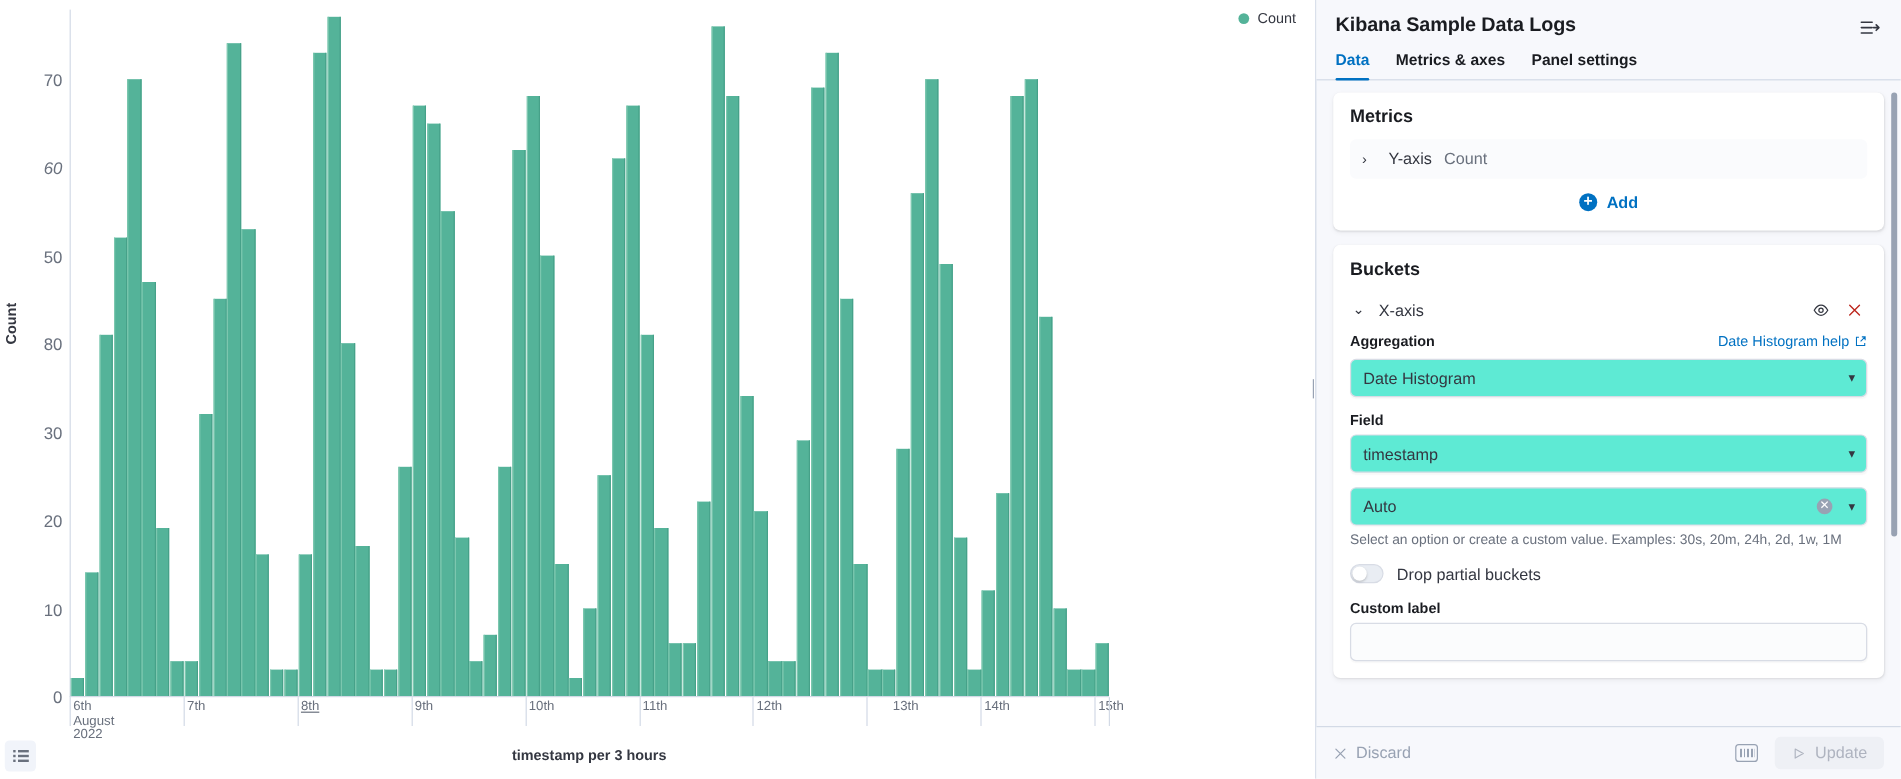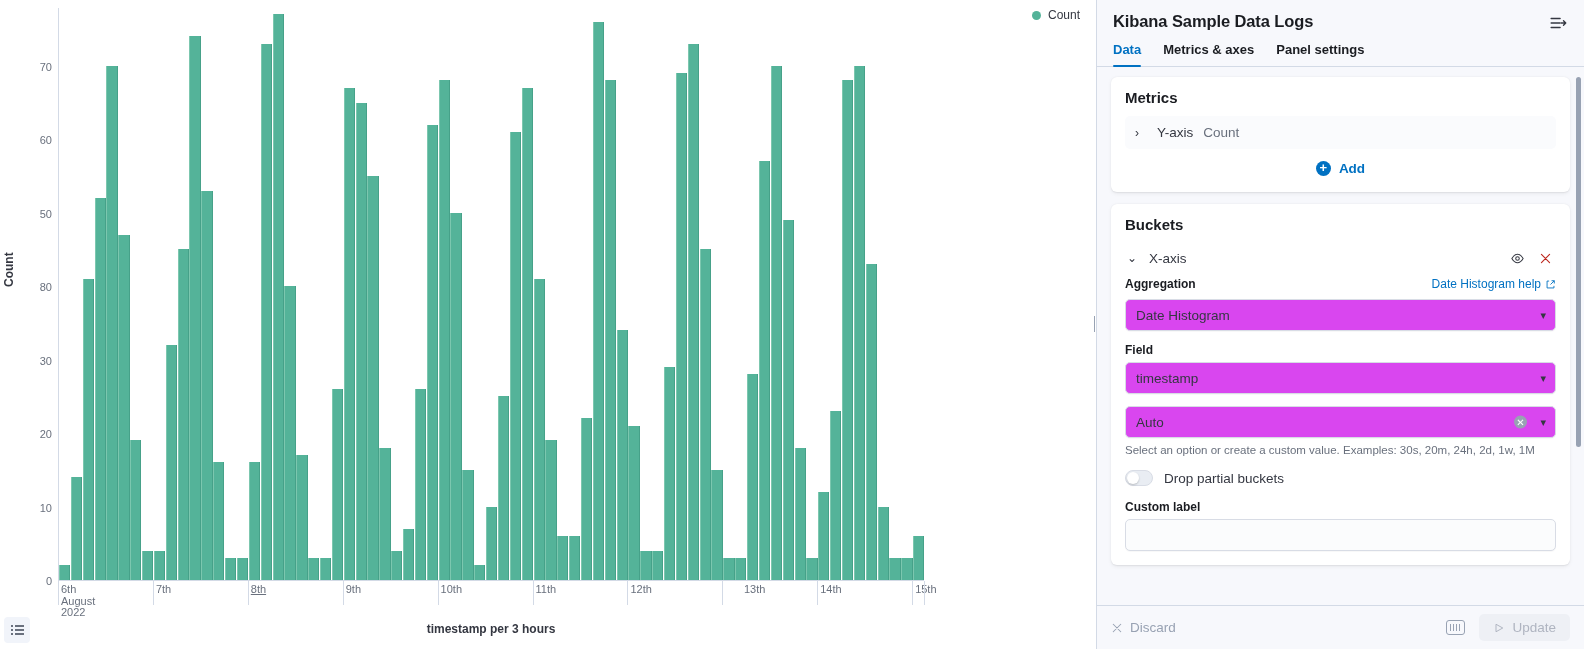--- a/index.html
+++ b/index.html
@@ -27,21 +27,21 @@
   .legend-dot { width: 9px; height: 9px; border-radius: 50%; background: #54B399; display: inline-block; }
 
   .y-axis-title {
     position: absolute; left: 2px; top: 287px;
     font-size: 12px; font-weight: bold; color: #343741;
     transform: rotate(-90deg); transform-origin: left top;
     white-space: nowrap;
   }
   .y-tick {
     position: absolute; right: 0; width: 46px;
-    text-align: right; font-size: 11px; color: #69707D;
+    text-align: right; font-size: 14px; color: #69707D;
     transform: translateY(-50%);
   }
   .y-ticks-wrap { position: absolute; left: 0; top: 0; width: 52px; height: 600px; }
 
   .plot {
     position: absolute;
     left: 58px; top: 8px;
     width: 866px; height: 573px;
     border-left: 1px solid #D3DAE6;
     border-bottom: 1px solid #D3DAE6;
@@ -154,21 +154,21 @@
   .bucket-head .chev { font-size: 12px; color: #343741; width: 12px; }
   .bucket-title { font-size: 13.5px; color: #343741; flex: 1 1 auto; }
   .icon-btn { cursor: pointer; width: 18px; height: 18px; display:flex; align-items:center; justify-content:center; }
 
   .field-label { font-size: 12px; font-weight: bold; color: #1a1c21; margin-bottom: 5px; }
   .label-row { display:flex; align-items:center; justify-content:space-between; margin-bottom: 8px; }
   .help-link { font-size: 12px; color: #0071c2; cursor: pointer; display:flex; align-items:center; gap:4px; }
 
   .select {
     position: relative; height: 32px; border-radius: 5px;
-    background: #d946ef; border: 1px solid #D8DCE5;
+    background: #5eead4; border: 1px solid #D8DCE5;
     box-shadow: 0 1px 1px rgba(0,0,0,.03);
     display: flex; align-items: center; padding: 0 30px 0 10px;
     font-size: 13.5px; color: #343741; margin-bottom: 12px; cursor: pointer;
   }
   .select .caret {
     position: absolute; right: 9px; top: 50%; transform: translateY(-50%);
     color: #343741; font-size: 11px;
   }
   .select .clear {
     position: absolute; right: 28px; top: 50%; transform: translateY(-50%);
@@ -232,21 +232,21 @@
     </div>
 
     <div class="y-axis-title">Count</div>
     <div class="y-ticks-wrap" id="y-ticks">
         <div class="y-tick" style="top: 581px;">0</div>
         <div class="y-tick" style="top: 507.538px;">10</div>
         <div class="y-tick" style="top: 434.077px;">20</div>
         <div class="y-tick" style="top: 360.615px;">30</div>
         <div class="y-tick" style="top: 287.154px;">80</div>
         <div class="y-tick" style="top: 213.692px;">50</div>
-        <div class="y-tick" style="top: 140.231px;">60</div>
+        <div class="y-tick" style="top: 140.231px; font-style: italic;">60</div>
         <div class="y-tick" style="top: 66.7692px;">70</div>
       </div>
 
     <div class="plot">
       <div class="bars" id="bars">
           <div class="bar" style="left: 0px; width: 11.263px; height: 14.6923px; background: rgb(84, 179, 153);"></div>
           <div class="bar" style="left: 11.863px; width: 11.263px; height: 102.846px; background: rgb(84, 179, 153);"></div>
           <div class="bar" style="left: 23.726px; width: 11.263px; height: 301.192px; background: rgb(84, 179, 153);"></div>
           <div class="bar" style="left: 35.589px; width: 11.263px; height: 382px; background: rgb(84, 179, 153);"></div>
           <div class="bar" style="left: 47.4521px; width: 11.263px; height: 514.231px; background: rgb(84, 179, 153);"></div>

